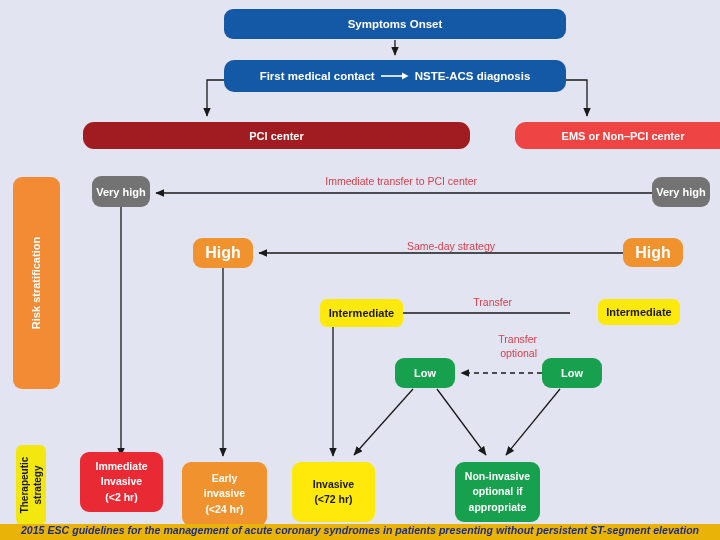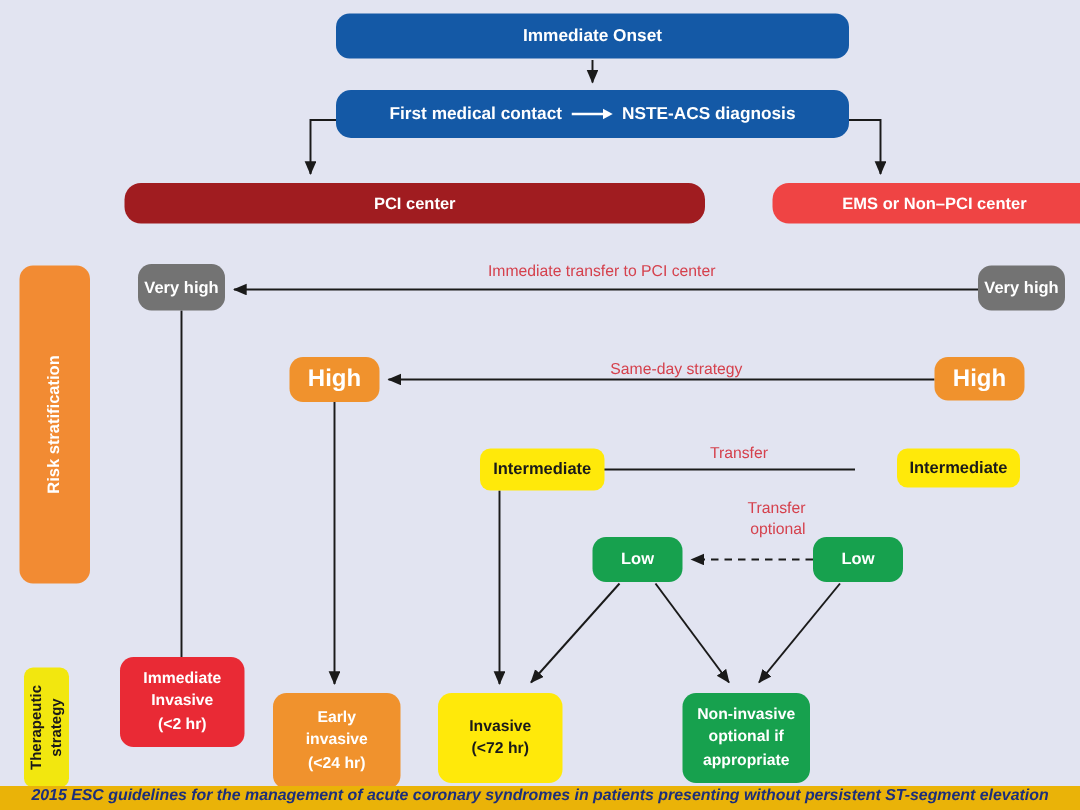--- a/index.html
+++ b/index.html
@@ -33,21 +33,21 @@
   #hiL { left:193px; top:238px; width:60px; height:30px; }
   #hiR { left:623px; top:238px; width:60px; height:29px; }
   .im  { background:#ffe90a; color:#1a1a1a; border-radius:7px; font-size:11px;margin-left:28px; }
   #imL { left:292px; top:299px; width:83px; height:28px; }
   #imR { left:570px; top:299px; width:82px; height:26px; }
   .lo  { background:#17a14e; color:#fff; border-radius:9px; font-size:11px; }
   #loL { left:395px; top:358px; width:60px; height:30px; }
   #loR { left:542px; top:358px; width:60px; height:30px; }
   
   .strat { border-radius:9px; font-size:10.5px; line-height:1.45; }
-  #imm    { left:80px;  top:438px; width:83px; height:60px; background:#e92a35; color:#fff; }
+  #imm    { left:80px;  top:452px; width:83px; height:60px; background:#e92a35; color:#fff; }
   #early  { left:182px; top:462px; width:85px; height:64px; background:#f0922d; color:#fff; }
   #inv    { left:292px; top:462px; width:83px; height:60px; background:#ffe90a; color:#1a1a1a; }
   #noninv { left:455px; top:462px; width:85px; height:60px; background:#17a14e; color:#fff; }
   
   #riskSb { left:13px; top:177px; width:47px; height:212px; background:#f28b33; border-radius:9px; }
   #therSb { left:16px; top:445px; width:30px; height:80px; background:#f2e70f; border-radius:6px; }
   .rot {
     transform: rotate(-90deg);
     white-space: nowrap;
     font-weight: bold;
@@ -97,21 +97,21 @@
       <line x1="542" y1="373" x2="461" y2="373" stroke-dasharray="5,4" marker-end="url(#ah)"></line>
       <line x1="121" y1="207" x2="121" y2="456" marker-end="url(#ah)"></line>
       <line x1="223" y1="268" x2="223" y2="456" marker-end="url(#ah)"></line>
       <line x1="333" y1="327" x2="333" y2="456" marker-end="url(#ah)"></line>
       <line x1="413" y1="389" x2="354" y2="455" marker-end="url(#ah)"></line>
       <line x1="437" y1="389" x2="486" y2="455" marker-end="url(#ah)"></line>
       <line x1="560" y1="389" x2="506" y2="455" marker-end="url(#ah)"></line>
     </g>
   </svg>
 
-  <div class="box" id="symptoms">Immediate Onset</div>
+  <div class="box" id="symptoms">Symptoms Onset</div>
 
   <div class="box" id="fmc">
     <span>First medical contact</span>
     <svg width="28" height="8" viewBox="0 0 28 8">
       <line x1="0" y1="4" x2="24" y2="4" stroke="#ffffff" stroke-width="1.6"></line>
       <path d="M21,0.5 L27.5,4 L21,7.5 z" fill="#ffffff"></path>
     </svg>
     <span>NSTE-ACS diagnosis</span>
   </div>
 

